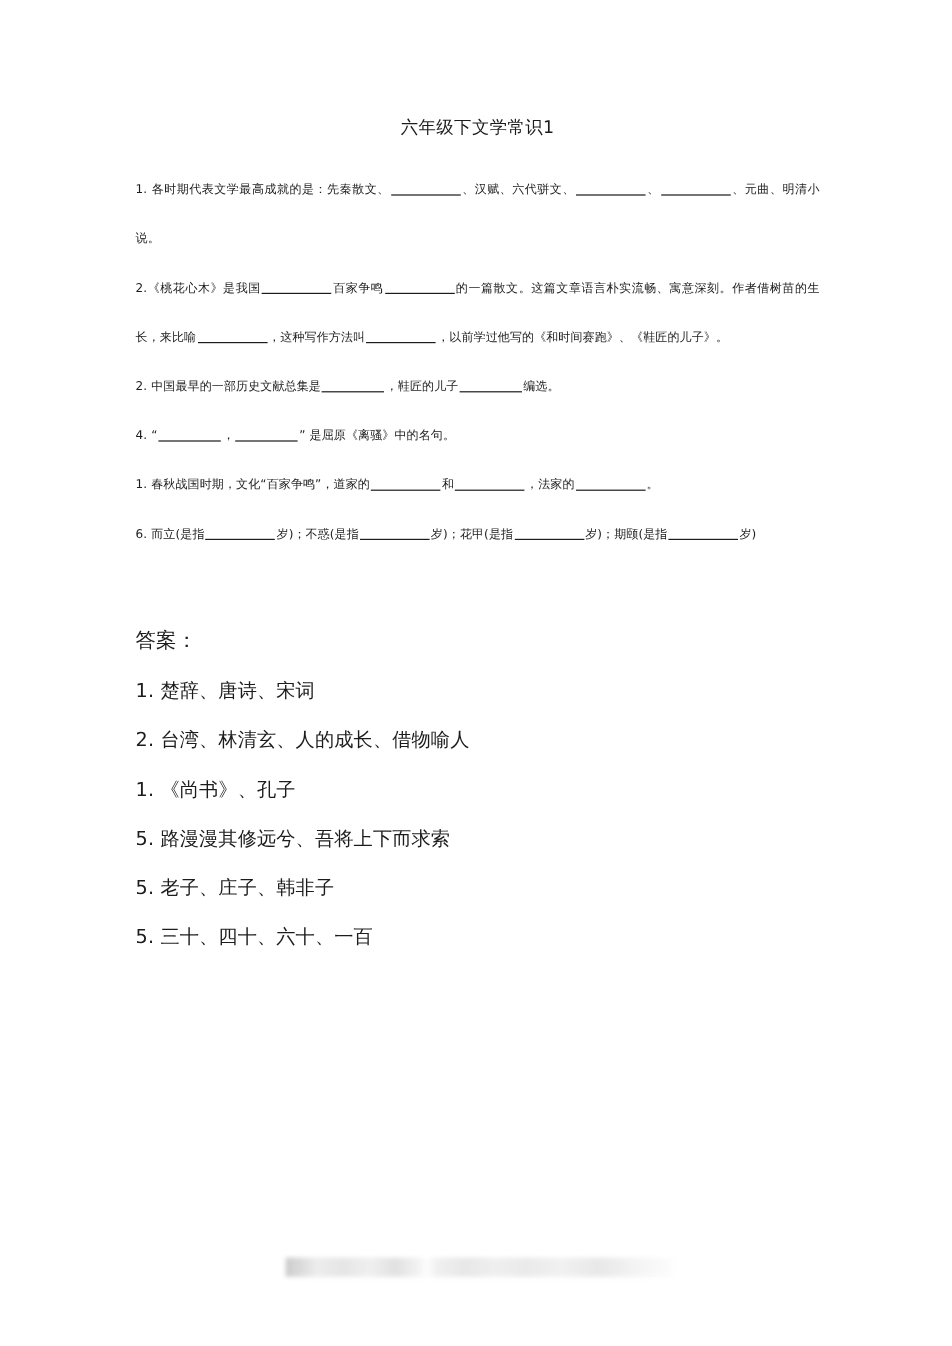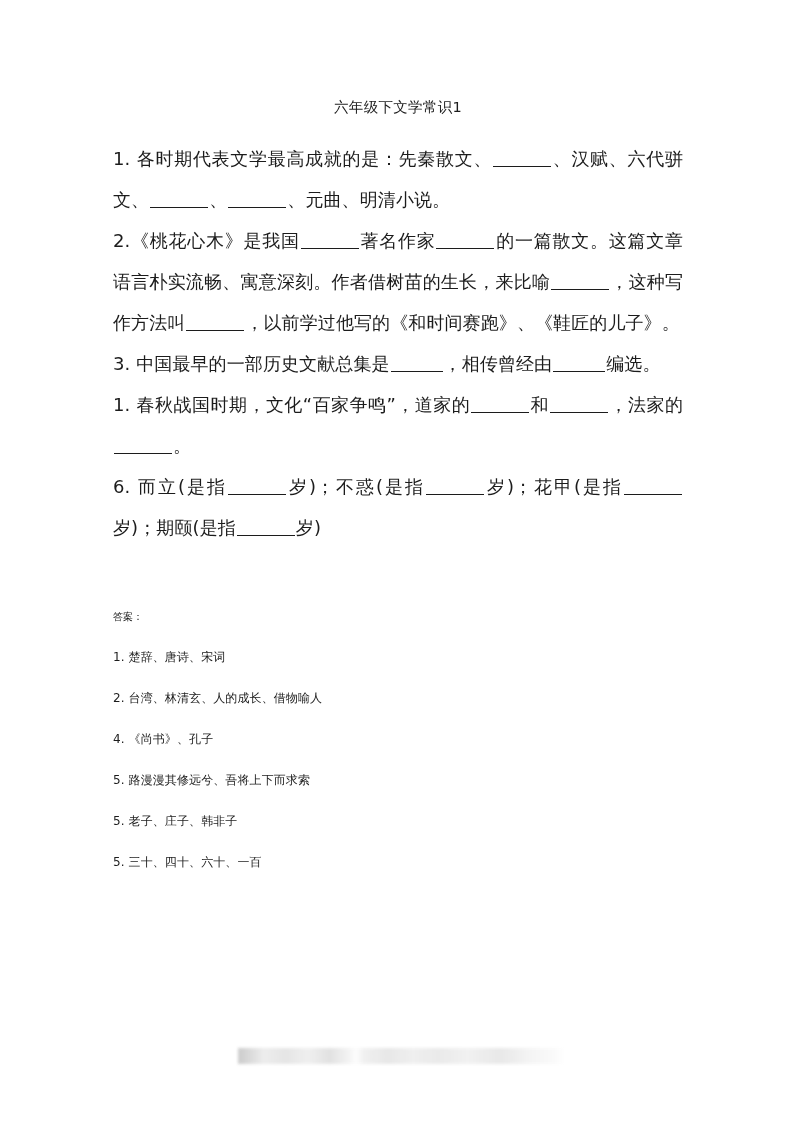--- a/index.html
+++ b/index.html
@@ -31,21 +31,21 @@
   .doc-title {
     text-align: center;
     font-size: 14.5px;
     line-height: 22px;
     letter-spacing: 0.3px;
     color: #1c1c1c;
     margin: 0 0 20px 0;
     font-weight: 400;
   }
   .q-block {
-    font-size: 18px;
+    font-size: 10px;
     line-height: 41px;
     letter-spacing: 0.1px;
     color: #1c1c1c;
     margin: 0;
     text-align: justify;
     text-justify: inter-ideograph;
     word-break: break-all;
   }
   .q-block + .q-block {
     margin-top: 0px;
@@ -55,30 +55,30 @@
     border-bottom: 1.4px solid #1c1c1c;
     width: 58px;
     height: 0.9em;
     vertical-align: -2px;
     margin: 0 1px;
   }
   .blank.short {
     width: 52px;
   }
   .answers-head {
-    font-size: 10px;
+    font-size: 17px;
     line-height: 41px;
     color: #1c1c1c;
     margin: 0;
   }
   .answers-gap {
     height: 48px;
   }
   .a-line {
-    font-size: 12px;
+    font-size: 16px;
     line-height: 41px;
     letter-spacing: 0.1px;
     color: #1c1c1c;
     margin: 0;
   }
   .watermark {
     position: absolute;
     left: 238px;
     top: 1048px;
     width: 326px;
@@ -102,43 +102,46 @@
 <div class="page">
   <div class="content">
 
     <h1 class="doc-title">六年级下文学常识1</h1>
 
     <p class="q-block">
       <span>1. 各时期代表文学最高成就的是：</span><span>先秦散文、</span><span class="blank"></span><span>、汉赋、六代骈文、</span><span class="blank"></span><span>、</span><span class="blank"></span><span>、元曲、明清小说。</span>
     </p>
 
     <p class="q-block">
-      <span>2.《桃花心木》是我国</span><span class="blank"></span><span>著名作家</span><span class="blank"></span><span>的一篇散文。这篇文章语言朴实流畅、寓意深刻。作者借树苗的生长，来比喻</span><span class="blank"></span><span>，这种写作方法叫</span><span class="blank"></span><span>，以前学过他写的《和时间赛跑》、《鞋匠的儿子》。</span>
+      <span>2.《桃花心木》是我国</span><span class="blank"></span><span>百家争鸣</span><span class="blank"></span><span>的一篇散文。这篇文章语言朴实流畅、寓意深刻。作者借树苗的生长，来比喻</span><span class="blank"></span><span>，这种写作方法叫</span><span class="blank"></span><span>，以前学过他写的《和时间赛跑》、《鞋匠的儿子》。</span>
     </p>
 
     <p class="q-block">
-      <span>3. 中国最早的一部历史文献总集是</span><span class="blank short"></span><span>，相传曾经由</span><span class="blank short"></span><span>编选。</span>
+      <span>2. 中国最早的一部历史文献总集是</span><span class="blank short"></span><span>，鞋匠的儿子</span><span class="blank short"></span><span>编选。</span>
     </p>
 
+    <p class="q-block">
+      <span>4.  “</span><span class="blank short"></span><span>，</span><span class="blank short"></span><span>” 是屈原《离骚》中的名句。</span>
+    </p>
 
     <p class="q-block">
       <span>1. 春秋战国时期，文化“百家争鸣”，道家的</span><span class="blank"></span><span>和</span><span class="blank"></span><span>，法家的</span><span class="blank"></span><span>。</span>
     </p>
 
     <p class="q-block">
       <span>6. 而立(是指</span><span class="blank"></span><span>岁)；不惑(是指</span><span class="blank"></span><span>岁)；花甲(是指</span><span class="blank"></span><span>岁)；期颐(是指</span><span class="blank"></span><span>岁)</span>
     </p>
 
     <div class="answers-gap"></div>
 
     <p class="answers-head">答案：</p>
 
     <p class="a-line">1. 楚辞、唐诗、宋词</p>
     <p class="a-line">2. 台湾、林清玄、人的成长、借物喻人</p>
-    <p class="a-line">4. 《尚书》、孔子</p>
+    <p class="a-line">1. 《尚书》、孔子</p>
     <p class="a-line">5. 路漫漫其修远兮、吾将上下而求索</p>
     <p class="a-line">5. 老子、庄子、韩非子</p>
     <p class="a-line">5. 三十、四十、六十、一百</p>
 
   </div>
 
   <div class="watermark"></div>
 </div>
 
 </body></html>

